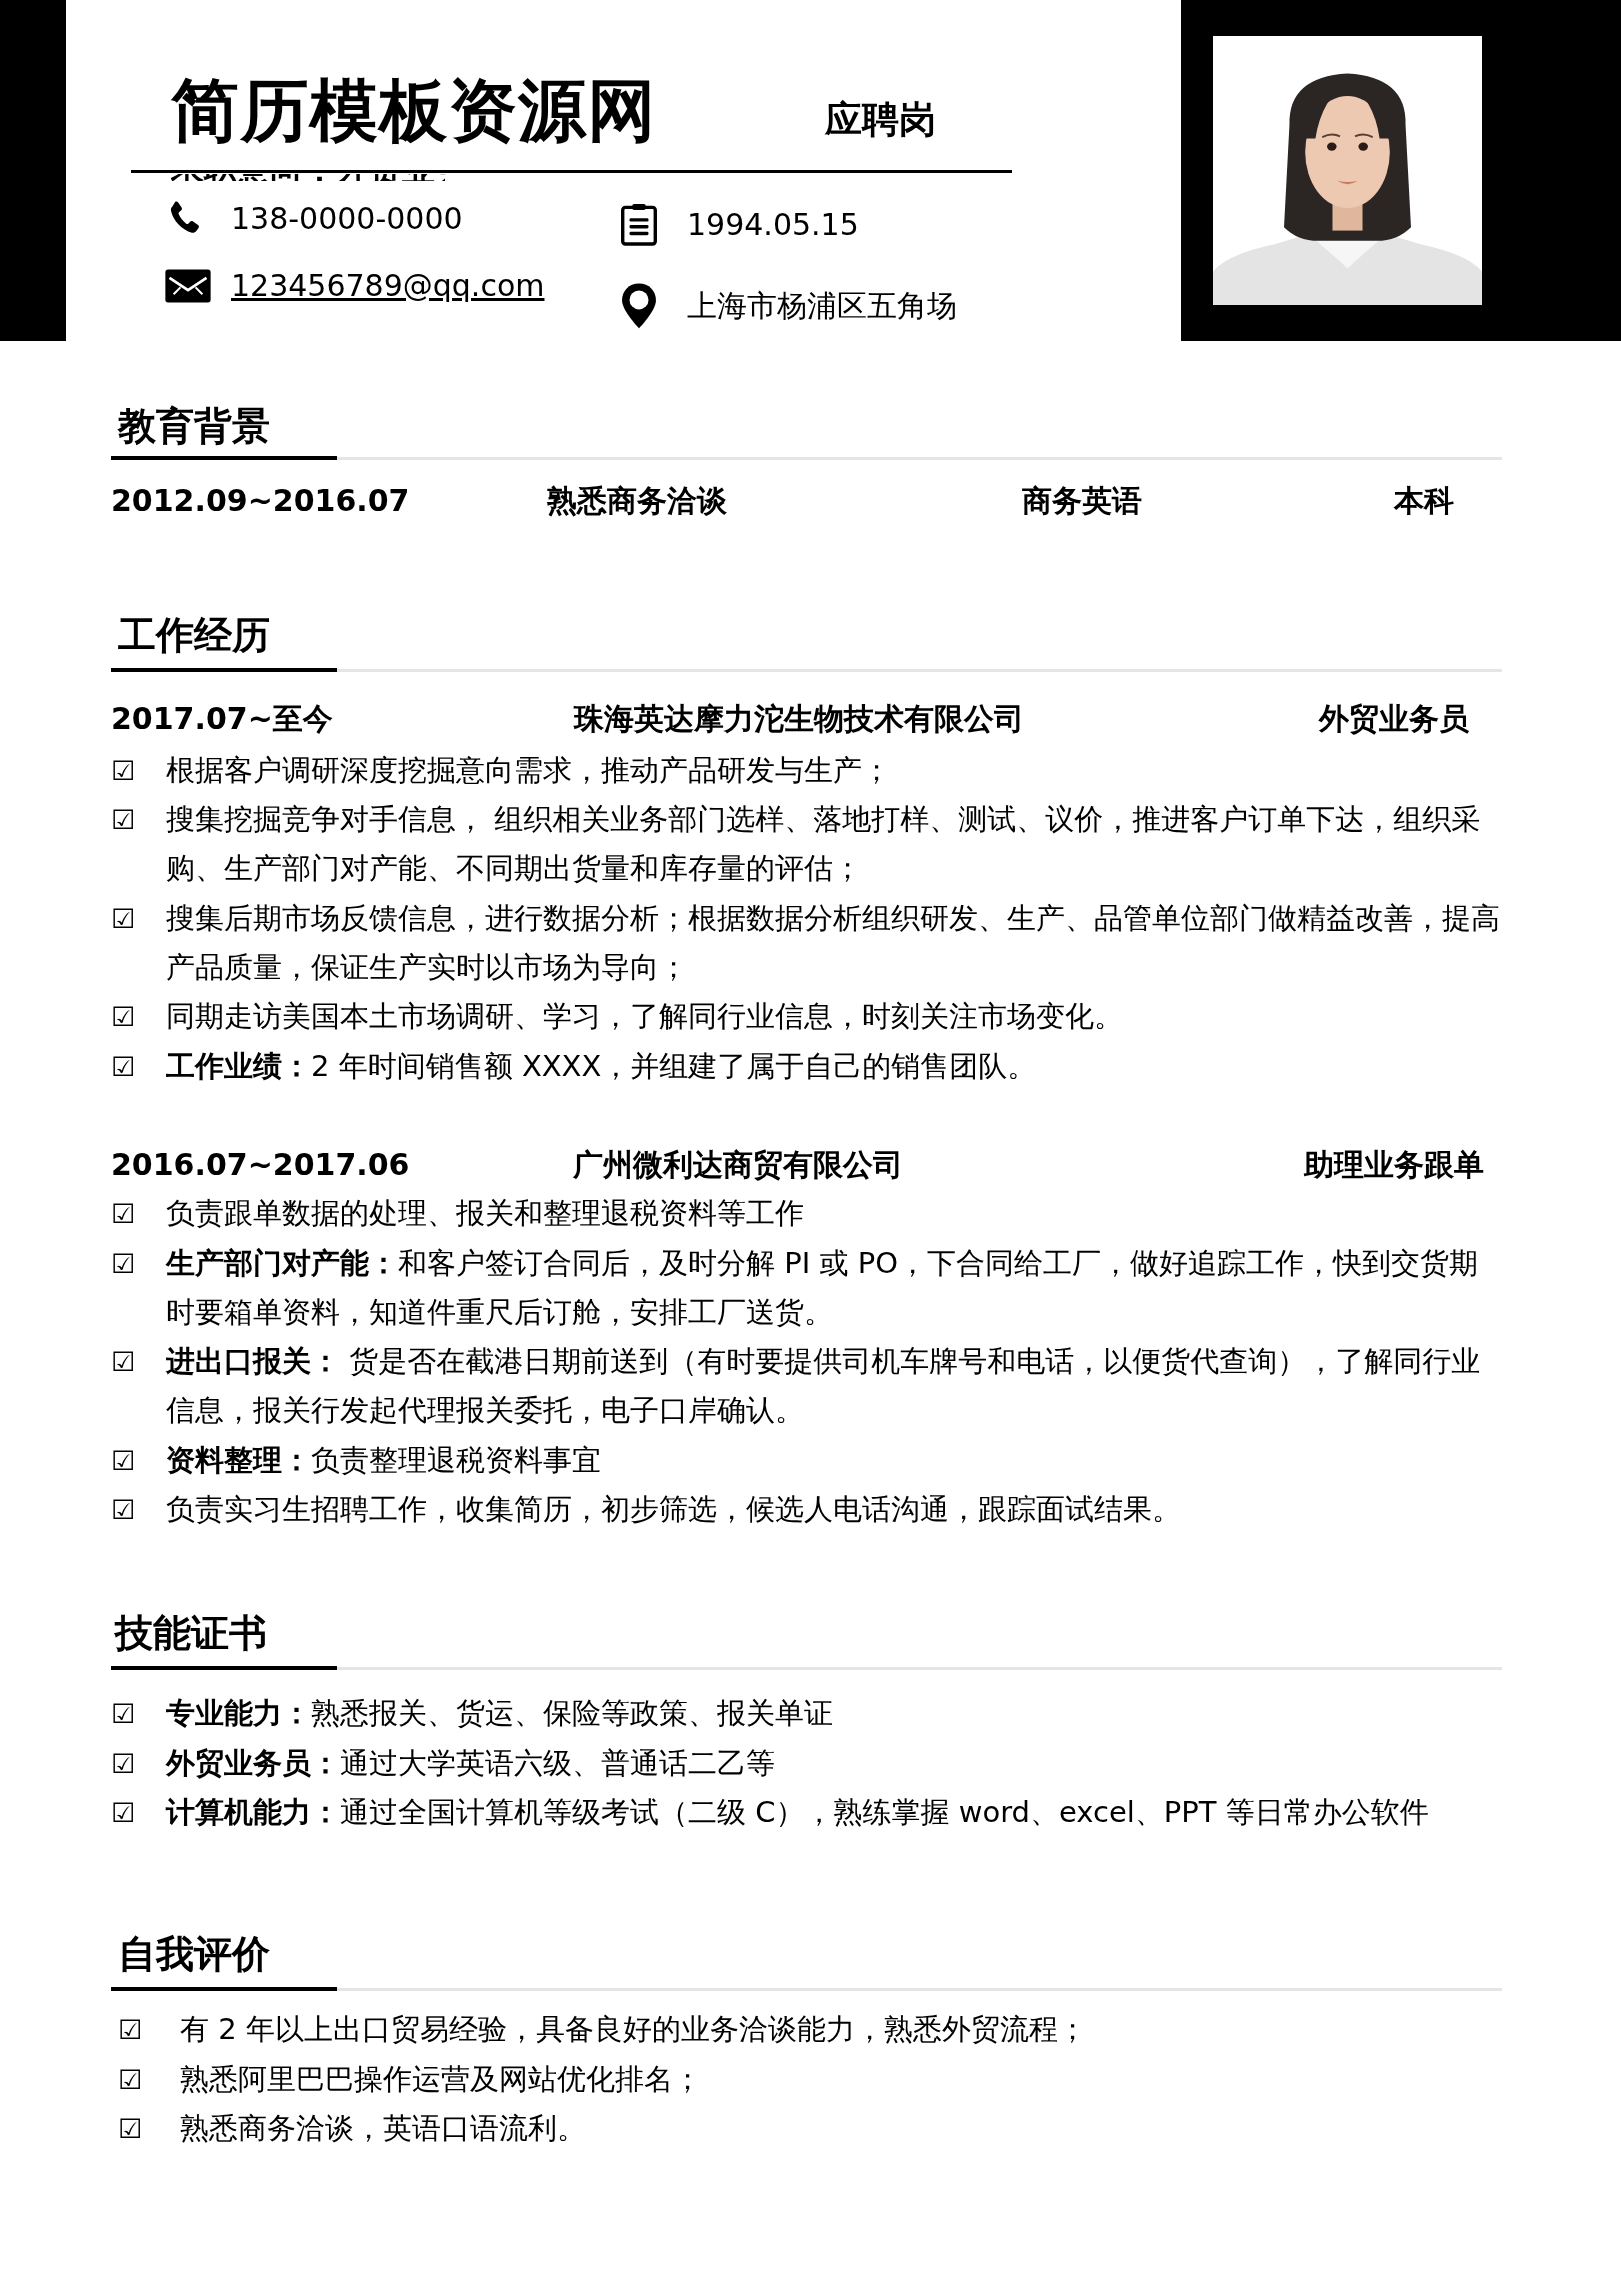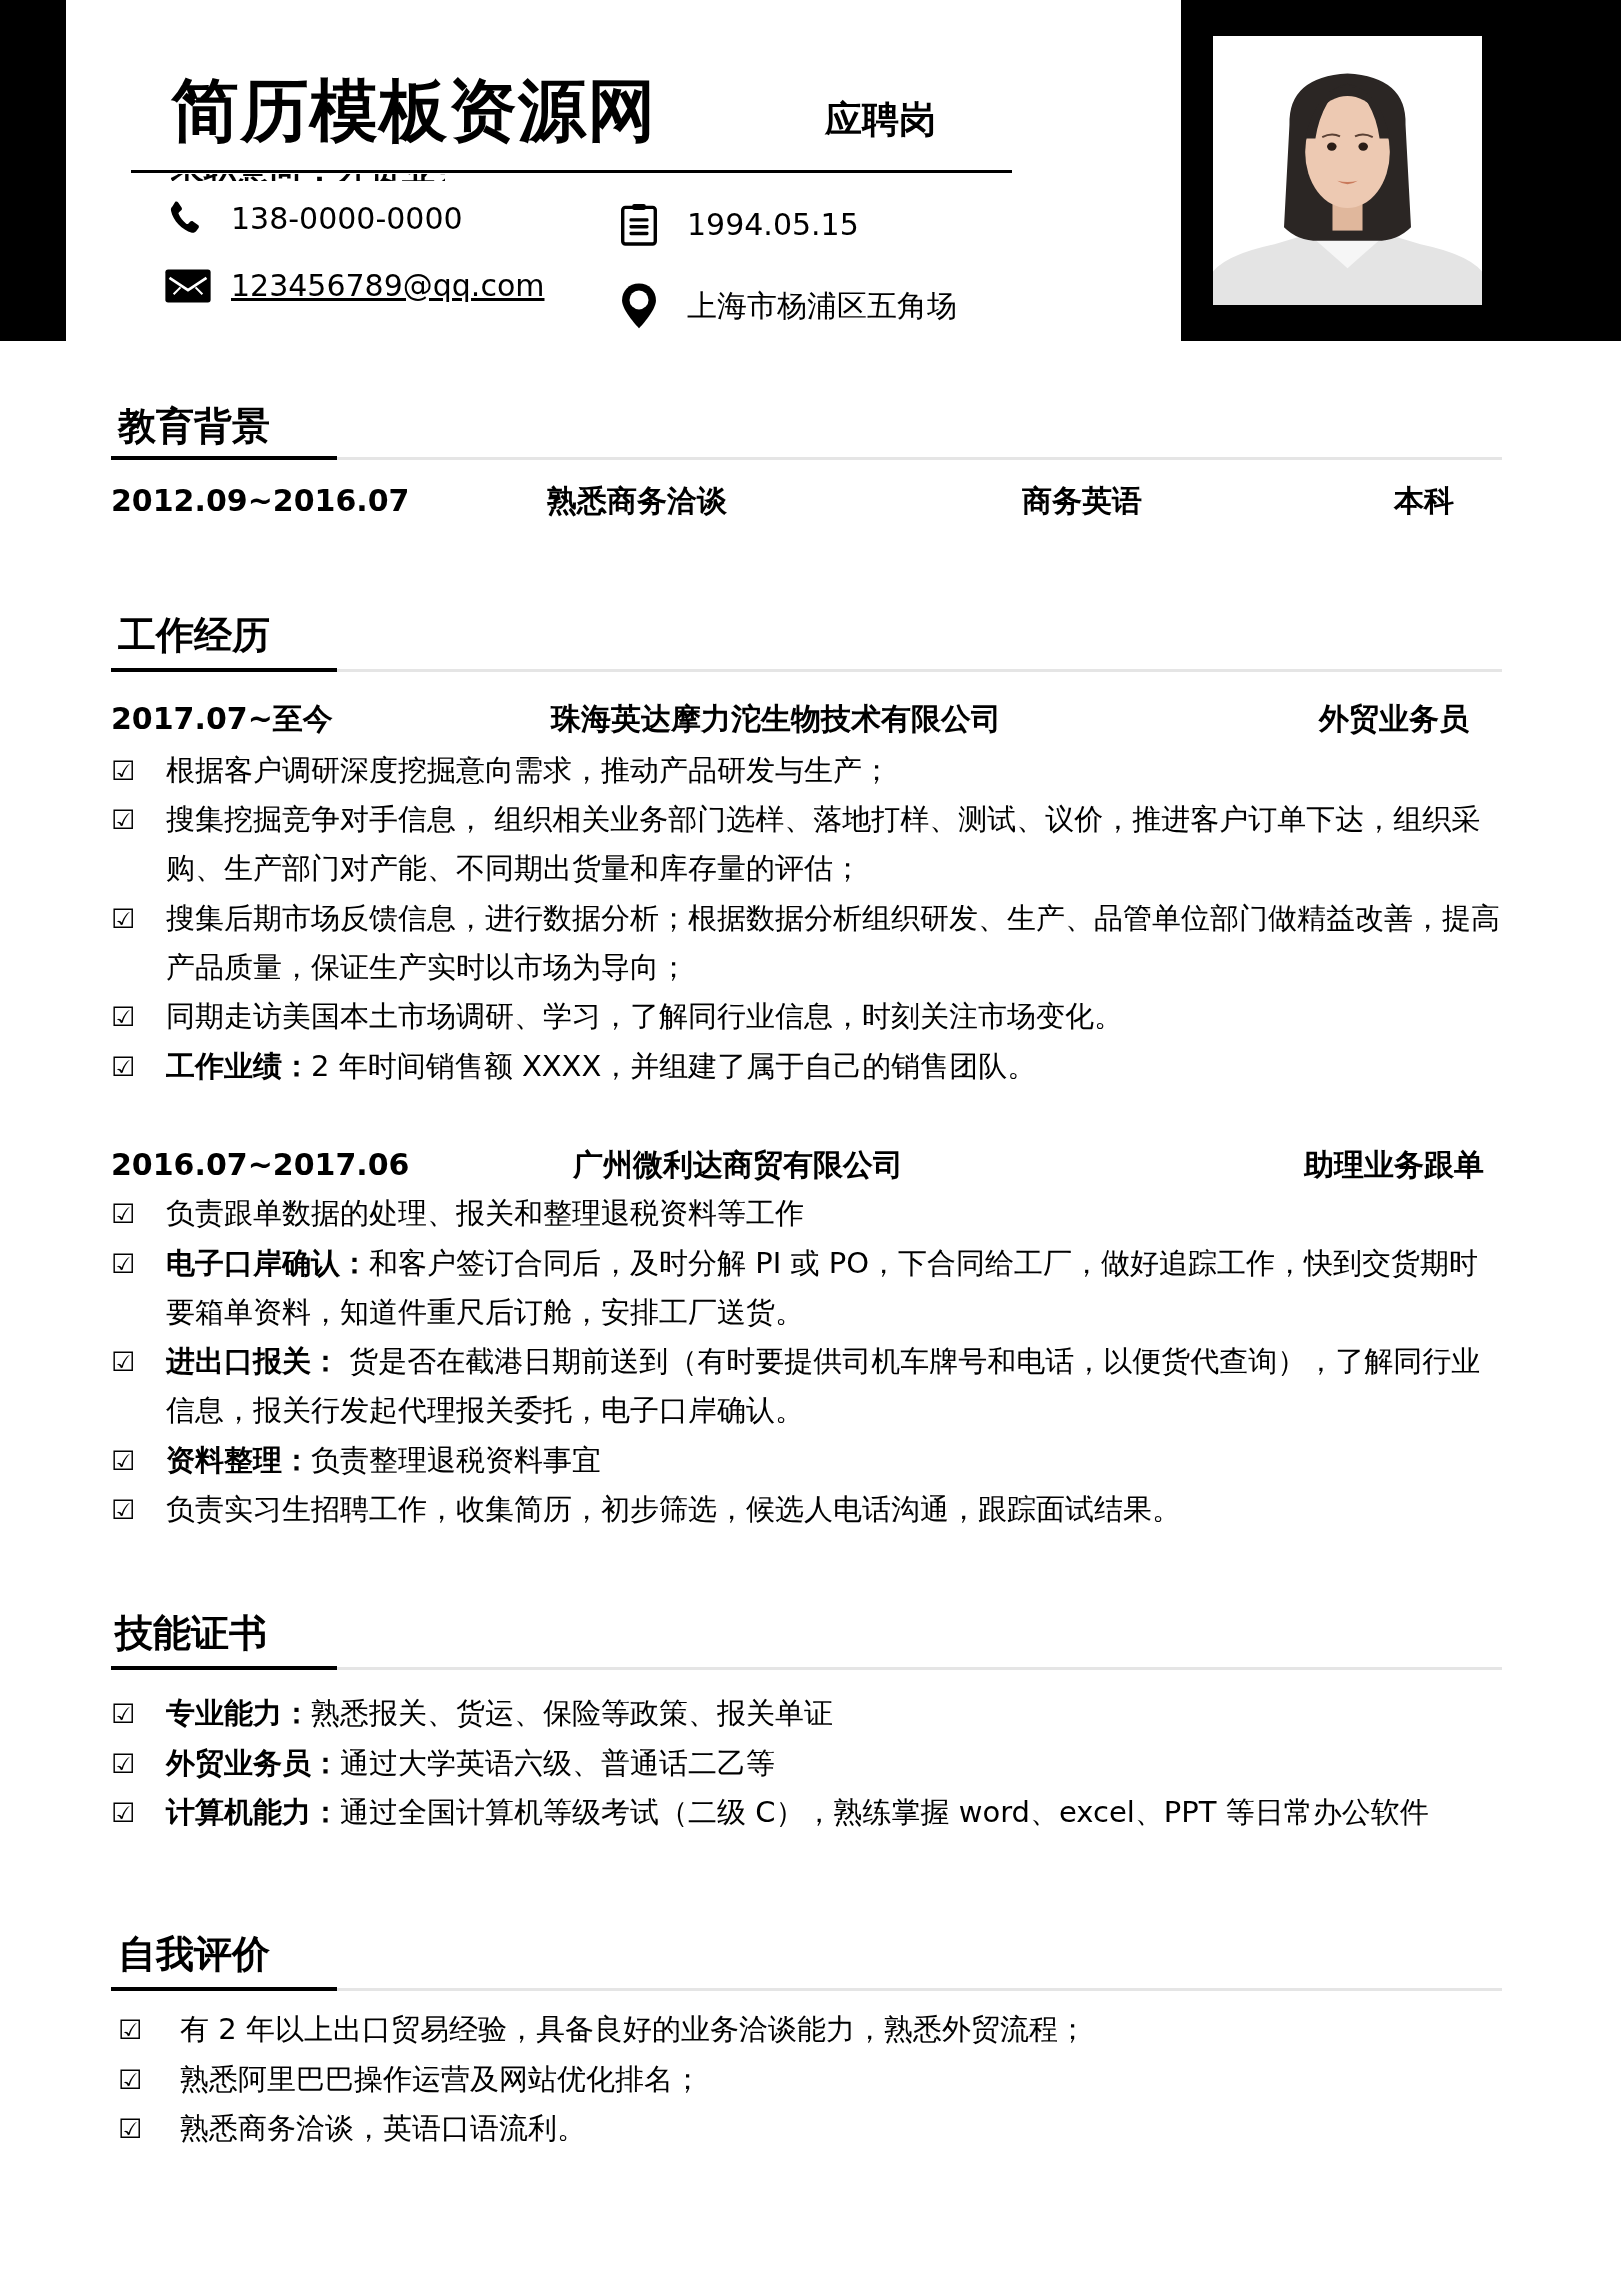--- a/index.html
+++ b/index.html
@@ -107,21 +107,21 @@
 <div class="abs row-bold" style="left:547px; top:482px;">熟悉商务洽谈</div>
 <div class="abs row-bold" style="left:1022px; top:482px;">商务英语</div>
 <div class="abs row-bold" style="left:1394px; top:482px;">本科</div>
 
 <div class="abs section-title" style="left:118px; top:611px;">工作经历</div>
 <div class="abs section-rule" style="top:669px;">
     <div class="bar"></div>
   </div>
 
 <div class="abs row-bold" style="left:111px; top:700px;">2017.07~至今</div>
-<div class="abs row-bold" style="left:551px; top:700px;">珠海英达摩力沱生物技术有限公司</div>
+<div class="abs row-bold" style="left:574px; top:700px;">珠海英达摩力沱生物技术有限公司</div>
 <div class="abs row-bold" style="left:1319px; top:700px;">外贸业务员</div>
 
 <div class="abs bullet" style="top:746px;">
   <span class="cb">☑</span>
   <span class="body"><span class="lbl"></span><span>根据客户调研深度挖掘意向需求，推动产品研发与生产；</span></span>
 </div>
 <div class="abs bullet" style="top:795px;">
   <span class="cb">☑</span>
   <span class="body"><span class="lbl"></span><span>搜集挖掘竞争对手信息， 组织相关业务部门选样、落地打样、测试、议价，推进客户订单下达，组织采购、生产部门对产能、不同期出货量和库存量的评估；</span></span>
 </div>
@@ -141,21 +141,21 @@
 <div class="abs row-bold" style="left:111px; top:1146px;">2016.07~2017.06</div>
 <div class="abs row-bold" style="left:573px; top:1146px;">广州微利达商贸有限公司</div>
 <div class="abs row-bold" style="left:1304px; top:1146px;">助理业务跟单</div>
 
 <div class="abs bullet" style="top:1189px;">
   <span class="cb">☑</span>
   <span class="body"><span class="lbl"></span><span>负责跟单数据的处理、报关和整理退税资料等工作</span></span>
 </div>
 <div class="abs bullet" style="top:1239px;">
   <span class="cb">☑</span>
-  <span class="body"><span class="lbl">电子口岸确认：</span><span>和客户签订合同后，及时分解 PI 或 PO，下合同给工厂，做好追踪工作，快到交货期时要箱单资料，知道件重尺后订舱，安排工厂送货。</span></span>
+  <span class="body"><span class="lbl">生产部门对产能：</span><span>和客户签订合同后，及时分解 PI 或 PO，下合同给工厂，做好追踪工作，快到交货期时要箱单资料，知道件重尺后订舱，安排工厂送货。</span></span>
 </div>
 <div class="abs bullet" style="top:1337px;">
   <span class="cb">☑</span>
   <span class="body"><span class="lbl">进出口报关：</span><span> 货是否在截港日期前送到（有时要提供司机车牌号和电话，以便货代查询），了解同行业信息，报关行发起代理报关委托，电子口岸确认。</span></span>
 </div>
 <div class="abs bullet" style="top:1436px;">
   <span class="cb">☑</span>
   <span class="body"><span class="lbl">资料整理：</span><span>负责整理退税资料事宜</span></span>
 </div>
 <div class="abs bullet" style="top:1485px;">

